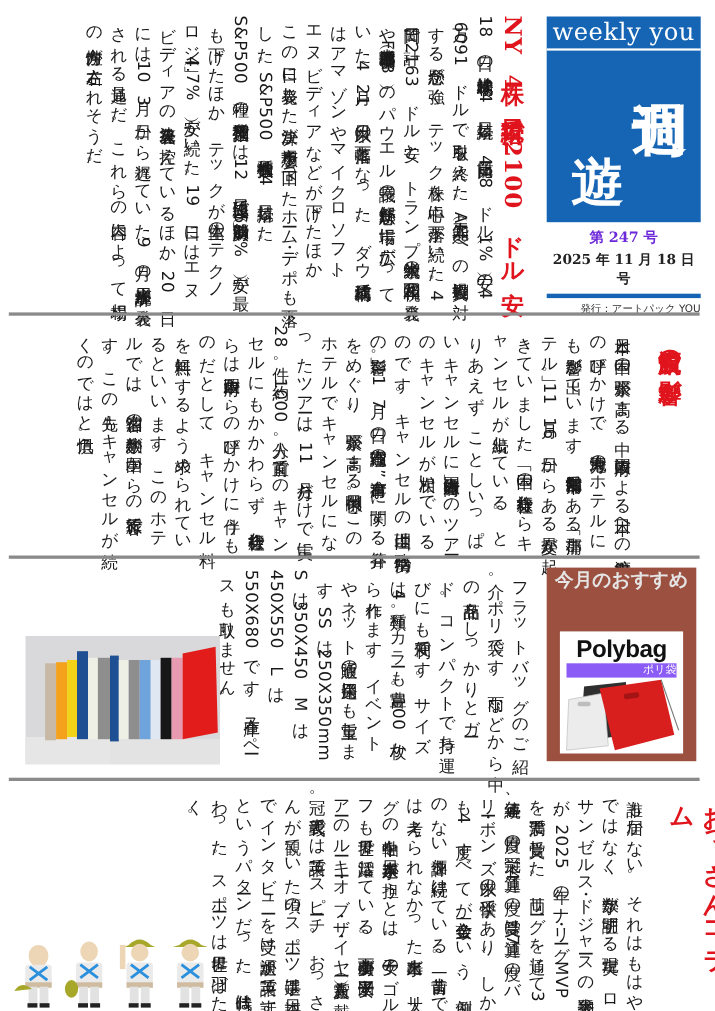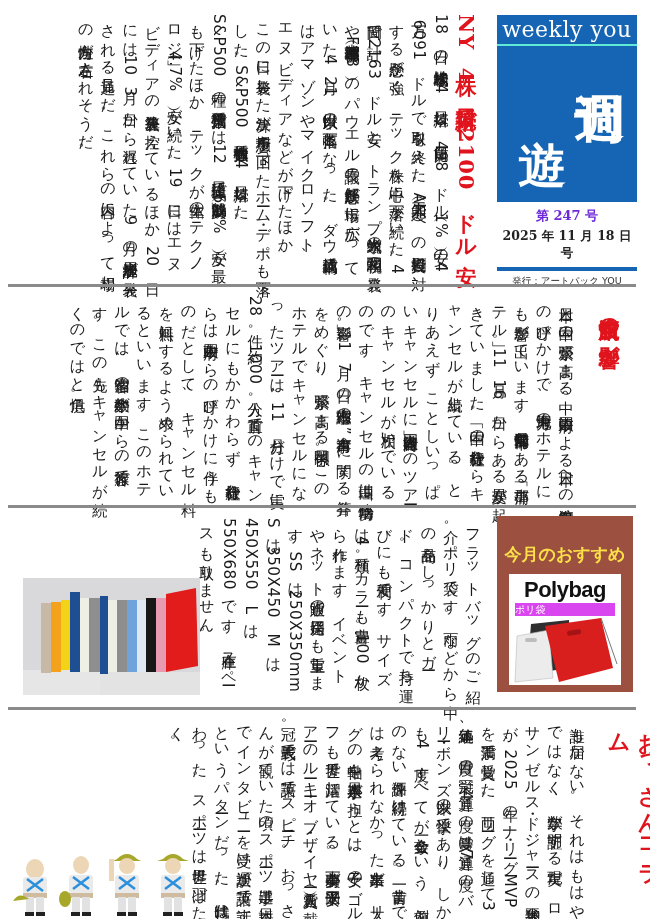--- a/index.html
+++ b/index.html
@@ -6,48 +6,48 @@
     body { width:650px; height:919px; position:relative; overflow:hidden;
            font-family:"DejaVu Sans","Liberation Sans",sans-serif; color:#1a1a1a; }
 
     .vtext { writing-mode:vertical-rl; text-orientation:mixed; position:absolute; }
     .body-text { font-size:15.2px; line-height:22.2px; letter-spacing:0.5px; color:#1a1a1a; }
     .head-red { font-family:"DejaVu Serif","Liberation Serif",serif; font-weight:bold; color:#e0141d; }
 
     
     #masthead { position:absolute; left:497px; top:15px; width:140px; }
     #mast-box { width:140px; height:187px; background:#1565b4; position:relative; }
-    #mast-top { height:29px; border-bottom:2px solid #5eead4; color:#fff; text-align:center;
+    #mast-top { height:29px; border-bottom:2px solid #ffffff; color:#fff; text-align:center;
                 font-family:"DejaVu Serif","Liberation Serif",serif; font-size:22px; line-height:29px; letter-spacing:0.5px; }
     #mast-title1 { position:absolute; left:78px; top:40px; color:#fff; font-family:"DejaVu Serif","Liberation Serif",serif;
                    font-weight:bold; font-size:50px; line-height:50px; writing-mode:vertical-rl; }
     #mast-title2 { position:absolute; left:22px; top:88px; color:#fff; font-family:"DejaVu Serif","Liberation Serif",serif;
                    font-weight:bold; font-size:48px; line-height:48px; writing-mode:vertical-rl; }
     #mast-issue { text-align:center; font-family:"DejaVu Serif","Liberation Serif",serif; font-weight:bold; font-size:13px; margin-top:5px; color:#6d28d9; }
     #mast-date { text-align:center; font-family:"DejaVu Serif","Liberation Serif",serif; font-weight:bold; font-size:12.5px; margin-top:3px; color:#222; }
     #mast-rule { height:4px; background:#1565b4; margin-top:5px; }
-    #mast-pub { text-align:center; font-size:9.5px; margin-top:4px; color:#333; }
+    #mast-pub { text-align:right; font-size:9.5px; margin-top:4px; color:#333; }
 
     .hrule { position:absolute; height:3px; background:#8a8a8a; }
 
     
     #s1-headline { left:452px; top:14px; font-size:21px; height:265px; letter-spacing:1px; }
     #s1-body { right:198px; top:14px; height:262px; width:440px; }
 
     
     #s2-headline { left:595px; top:300px; font-size:21px; height:210px; letter-spacing:1px; }
     #s2-body { right:73px; top:296px; height:206px; width:560px; }
 
     
     #promo-box { position:absolute; left:497px; top:516px; width:136px; height:176px; background:#9b5040; }
-    #promo-title { color:#fde047; font-family:"DejaVu Serif","Liberation Serif",serif; font-weight:bold;
-                   font-size:17px; line-height:21px; text-align:center; margin-top:28px; }
+    #promo-title { color:#e5e5e5; font-family:"DejaVu Serif","Liberation Serif",serif; font-weight:bold;
+                   font-size:17px; line-height:21px; text-align:center; margin-top:2px; }
     #promo-img { position:absolute; left:12px; top:58px; width:112px; height:111px; background:#fff; }
     #promo-logo { font-family:"Liberation Sans","DejaVu Sans",sans-serif; font-weight:bold; font-size:22px; text-align:center; margin-top:3px; color:#111; letter-spacing:-0.5px; }
-    #promo-sub { background:#d946ef; color:#fff; font-size:10px; text-align:left; margin:0 6px; line-height:13px; }
+    #promo-sub { background:#8b5cf6; color:#fff; font-size:10px; text-align:right; margin:0 6px; line-height:13px; }
     #s3-body { right:166px; top:518px; height:176px; width:460px; }
     #s3-photo { position:absolute; left:23px; top:578px; width:77px; height:117px; }
 
     
     #s4-headline { left:605px; top:718px; font-size:22px; height:180px; letter-spacing:1px; }
     #s4-body { right:62px; top:716px; height:200px; width:600px; }
     #s4-art { position:absolute; left:5px; top:853px; width:190px; height:64px; }
   </style>
 </head>
 <body>

